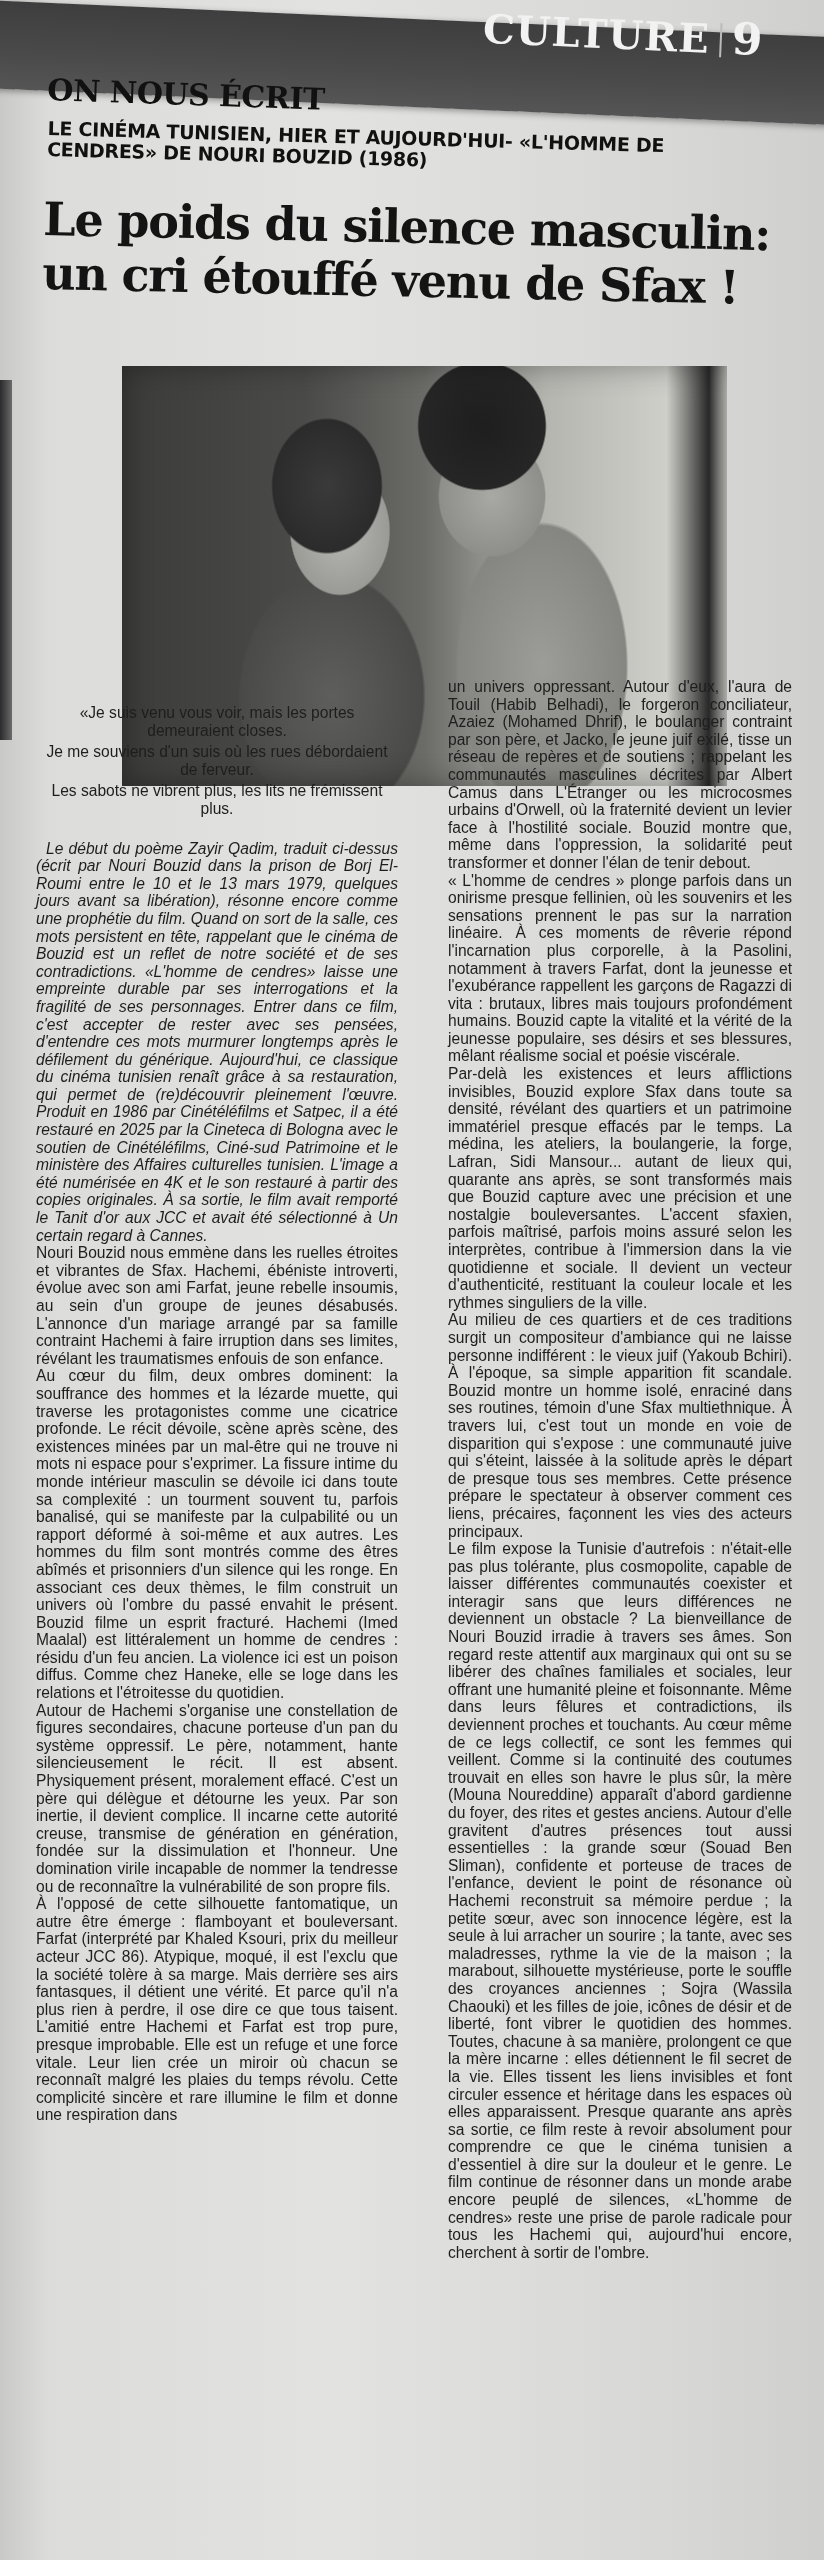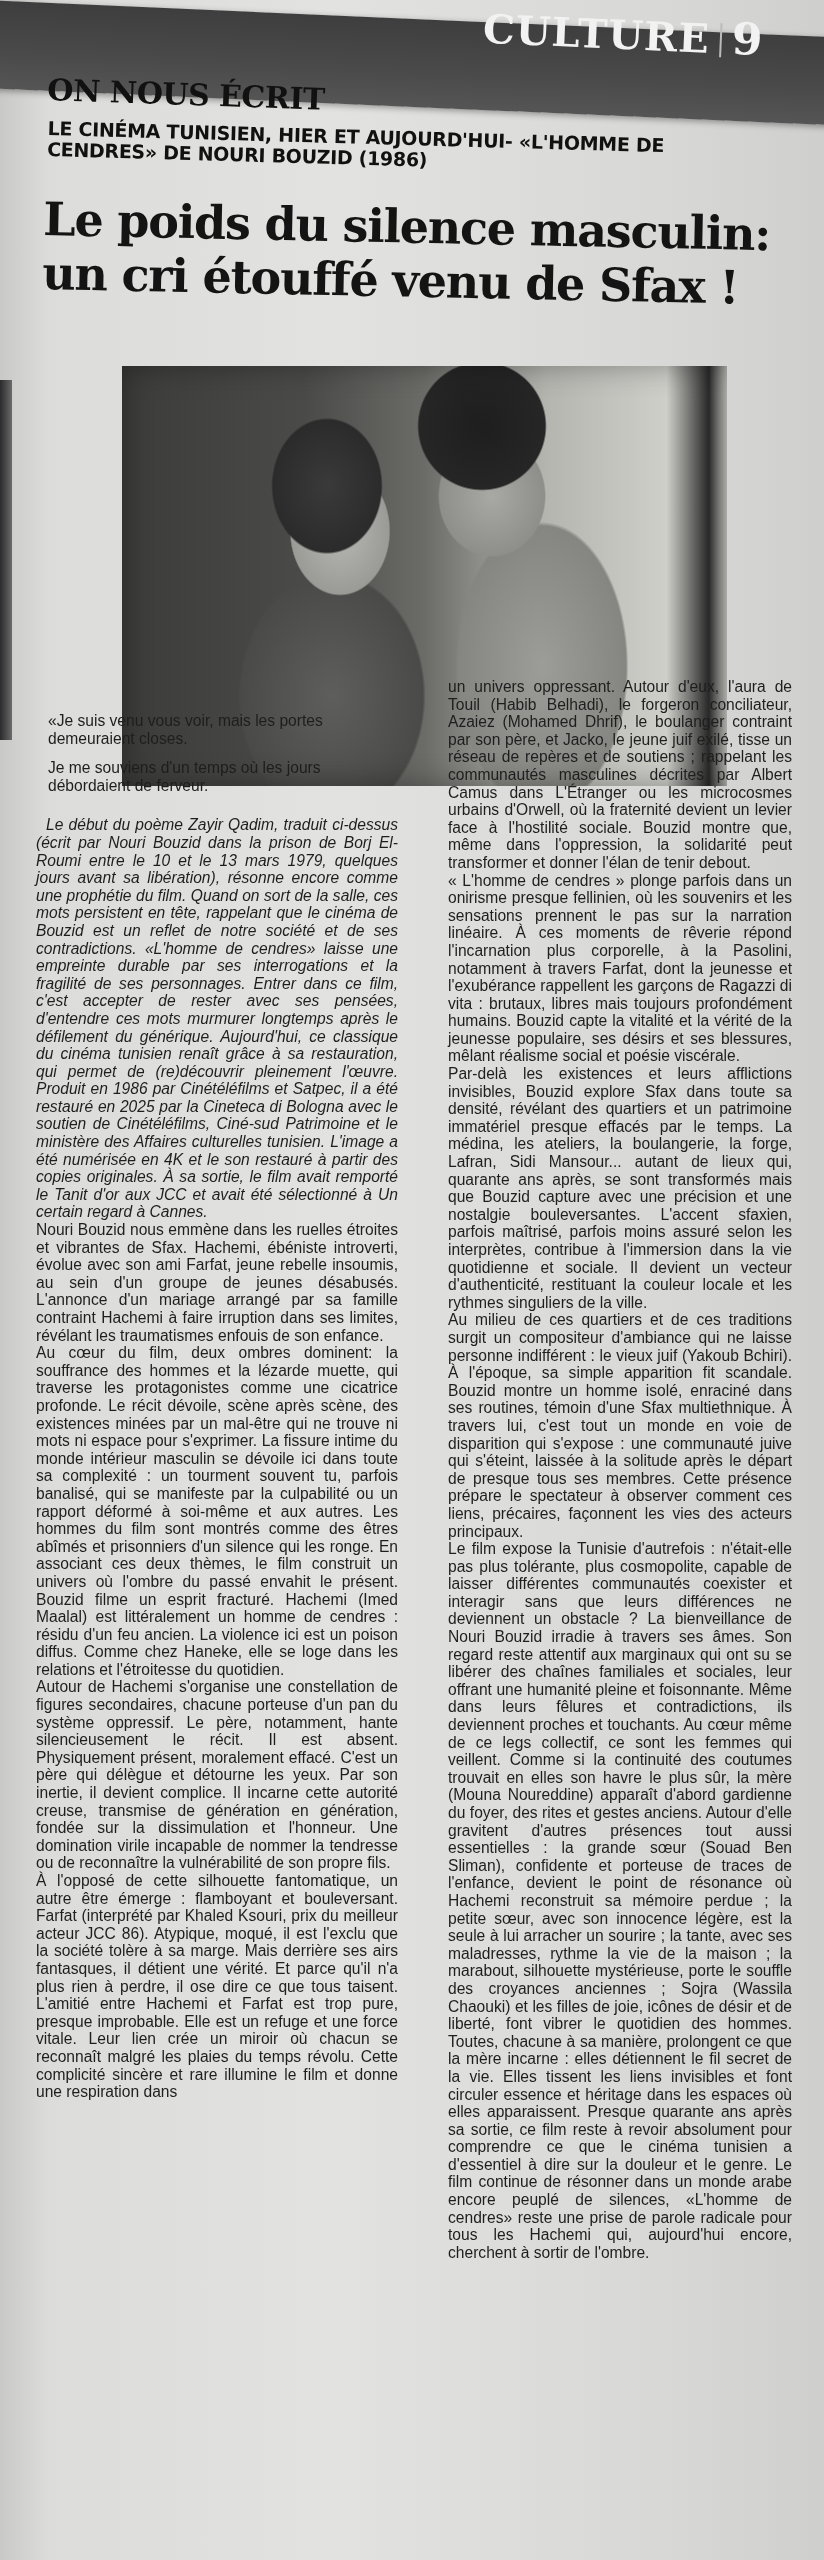--- a/index.html
+++ b/index.html
@@ -64,21 +64,21 @@
 
   
   .col {
     position: absolute; font-family: "Liberation Sans", sans-serif;
     font-size: 15.6px; line-height: 17.6px; color: #1e1e1e;
     text-align: justify; hyphens: auto;
   }
   .col-left { left: 36px; top: 700px; width: 362px; }
   .col-right { left: 448px; top: 678px; width: 344px; }
   .col p { margin: 0; text-indent: 0; }
-  .poem p { margin: 12px; text-align: left; }
+  .poem p { margin: 4px; text-align: center; }
   .poem { margin-bottom: 22px; }
   .indent { text-indent: 10px !important; font-style: italic; }
 
   .signature {
     text-align: right; font-weight: bold; margin-top: 6px; line-height: 20px; font-size: 15px;
   }
 
   .edge-strip {
     position: absolute; left: 0; top: 380px; width: 12px; height: 360px;
     background: linear-gradient(90deg, #2a2a2a, #6a6a6a);
@@ -101,21 +101,22 @@
   <h1 class="headline" style="margin:0;">
     <span>Le poids du silence masculin:</span><br>
     <span>un cri étouffé venu de Sfax !</span>
   </h1>
 
   <div class="photo"></div>
 
   <div class="col col-left">
     <div class="poem">
       <p>«Je suis venu vous voir, mais les portes demeuraient closes.</p>
-      <p>Je me souviens d'un temps où les jours débordaient de ferveur.</p>
+      <p>Je me souviens d'un suis où les rues débordaient de ferveur.</p>
+      <p>Les sabots ne vibrent plus, les lits ne frémissent plus.</p>
     </div>
     <p class="indent">Le début du poème Zayir Qadim, traduit ci-dessus (écrit par Nouri Bouzid dans la prison de Borj El-Roumi entre le 10 et le 13 mars 1979, quelques jours avant sa libération), résonne encore comme une prophétie du film. Quand on sort de la salle, ces mots persistent en tête, rappelant que le cinéma de Bouzid est un reflet de notre société et de ses contradictions. «L'homme de cendres» laisse une empreinte durable par ses interrogations et la fragilité de ses personnages. Entrer dans ce film, c'est accepter de rester avec ses pensées, d'entendre ces mots murmurer longtemps après le défilement du générique. Aujourd'hui, ce classique du cinéma tunisien renaît grâce à sa restauration, qui permet de (re)découvrir pleinement l'œuvre. Produit en 1986 par Cinétéléfilms et Satpec, il a été restauré en 2025 par la Cineteca di Bologna avec le soutien de Cinétéléfilms, Ciné-sud Patrimoine et le ministère des Affaires culturelles tunisien. L'image a été numérisée en 4K et le son restauré à partir des copies originales. À sa sortie, le film avait remporté le Tanit d'or aux JCC et avait été sélectionné à Un certain regard à Cannes.</p>
     <p>Nouri Bouzid nous emmène dans les ruelles étroites et vibrantes de Sfax. Hachemi, ébéniste introverti, évolue avec son ami Farfat, jeune rebelle insoumis, au sein d'un groupe de jeunes désabusés. L'annonce d'un mariage arrangé par sa famille contraint Hachemi à faire irruption dans ses limites, révélant les traumatismes enfouis de son enfance.</p>
     <p>Au cœur du film, deux ombres dominent: la souffrance des hommes et la lézarde muette, qui traverse les protagonistes comme une cicatrice profonde. Le récit dévoile, scène après scène, des existences minées par un mal-être qui ne trouve ni mots ni espace pour s'exprimer. La fissure intime du monde intérieur masculin se dévoile ici dans toute sa complexité : un tourment souvent tu, parfois banalisé, qui se manifeste par la culpabilité ou un rapport déformé à soi-même et aux autres. Les hommes du film sont montrés comme des êtres abîmés et prisonniers d'un silence qui les ronge. En associant ces deux thèmes, le film construit un univers où l'ombre du passé envahit le présent. Bouzid filme un esprit fracturé. Hachemi (Imed Maalal) est littéralement un homme de cendres : résidu d'un feu ancien. La violence ici est un poison diffus. Comme chez Haneke, elle se loge dans les relations et l'étroitesse du quotidien.</p>
     <p>Autour de Hachemi s'organise une constellation de figures secondaires, chacune porteuse d'un pan du système oppressif. Le père, notamment, hante silencieusement le récit. Il est absent. Physiquement présent, moralement effacé. C'est un père qui délègue et détourne les yeux. Par son inertie, il devient complice. Il incarne cette autorité creuse, transmise de génération en génération, fondée sur la dissimulation et l'honneur. Une domination virile incapable de nommer la tendresse ou de reconnaître la vulnérabilité de son propre fils.</p>
     <p>À l'opposé de cette silhouette fantomatique, un autre être émerge : flamboyant et bouleversant. Farfat (interprété par Khaled Ksouri, prix du meilleur acteur JCC 86). Atypique, moqué, il est l'exclu que la société tolère à sa marge. Mais derrière ses airs fantasques, il détient une vérité. Et parce qu'il n'a plus rien à perdre, il ose dire ce que tous taisent. L'amitié entre Hachemi et Farfat est trop pure, presque improbable. Elle est un refuge et une force vitale. Leur lien crée un miroir où chacun se reconnaît malgré les plaies du temps révolu. Cette complicité sincère et rare illumine le film et donne une respiration dans</p>
   </div>
 
   <div class="col col-right">
     <p>un univers oppressant. Autour d'eux, l'aura de Touil (Habib Belhadi), le forgeron conciliateur, Azaiez (Mohamed Dhrif), le boulanger contraint par son père, et Jacko, le jeune juif exilé, tisse un réseau de repères et de soutiens ; rappelant les communautés masculines décrites par Albert Camus dans L'Étranger ou les microcosmes urbains d'Orwell, où la fraternité devient un levier face à l'hostilité sociale. Bouzid montre que, même dans l'oppression, la solidarité peut transformer et donner l'élan de tenir debout.</p>

